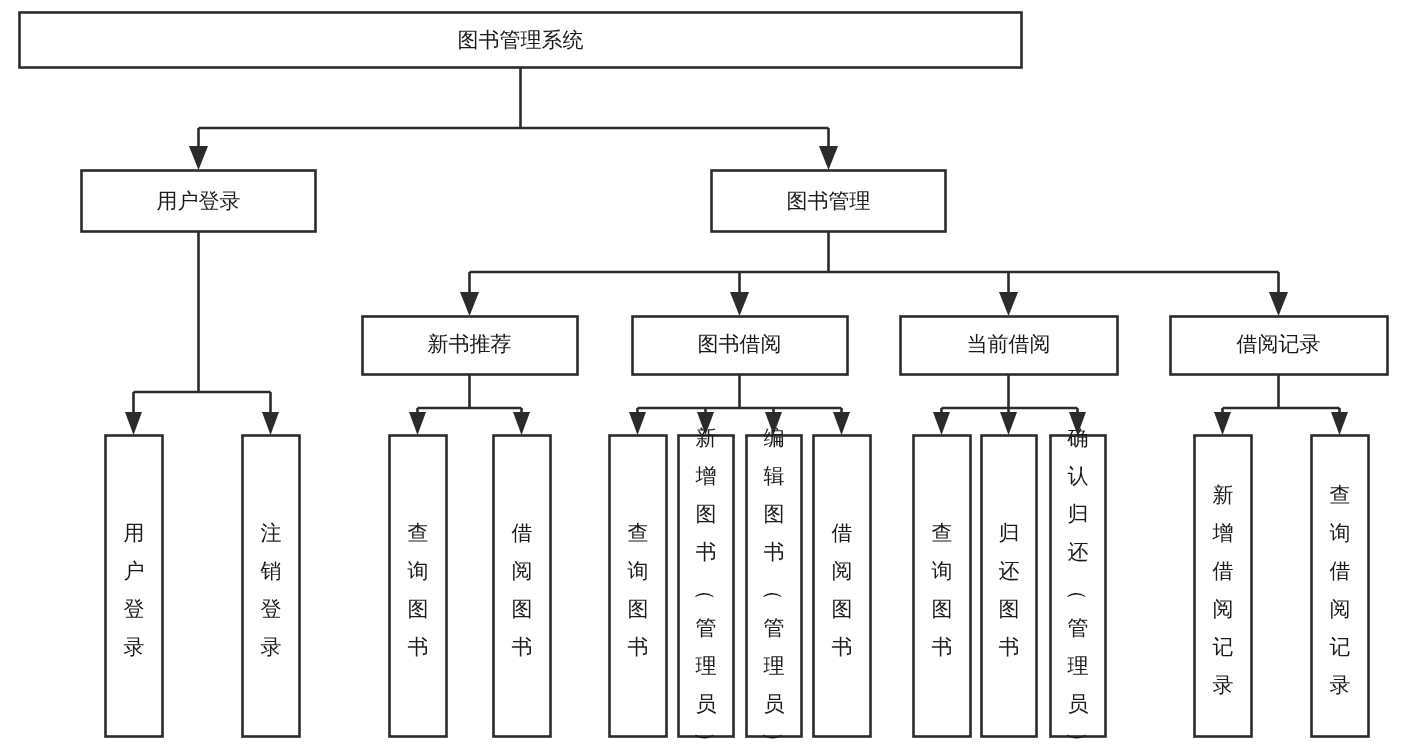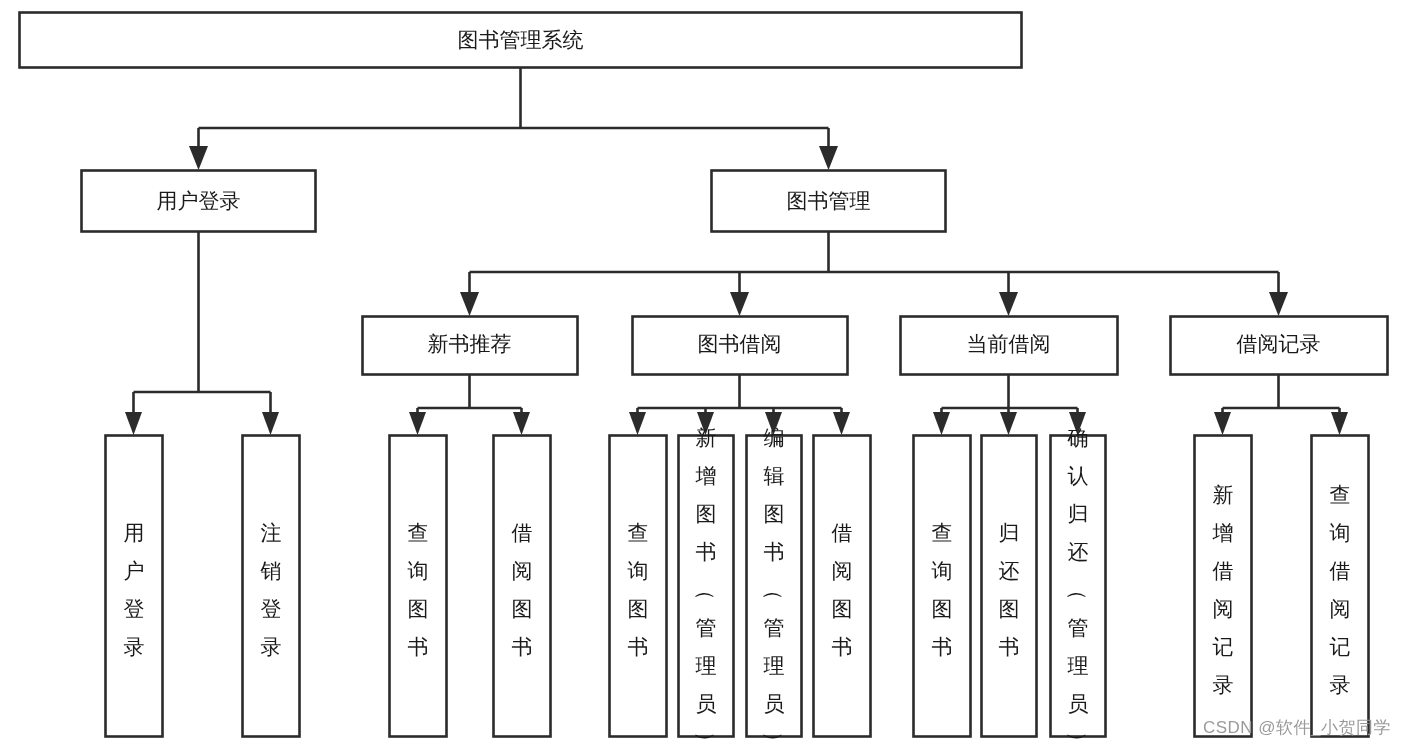--- a/index.html
+++ b/index.html
@@ -240,15 +240,14 @@
       <text class="node-label-v" x="1223" y="501.6"><tspan x="1223" y="501.6">新</tspan><tspan x="1223" y="539.6">增</tspan><tspan x="1223" y="577.6">借</tspan><tspan x="1223" y="615.6">阅</tspan><tspan x="1223" y="653.6">记</tspan><tspan x="1223" y="691.6">录</tspan></text>
     </g>
 
     <g>
       <rect class="node-box" x="1311.5" y="435.5" width="57" height="301"></rect>
       <text class="node-label-v" x="1340" y="501.6"><tspan x="1340" y="501.6">查</tspan><tspan x="1340" y="539.6">询</tspan><tspan x="1340" y="577.6">借</tspan><tspan x="1340" y="615.6">阅</tspan><tspan x="1340" y="653.6">记</tspan><tspan x="1340" y="691.6">录</tspan></text>
     </g>
 
   </svg>
 
-  <div class="watermark">CSDN @软件_小贺同学</div>
 
 </div>
 
 </body></html>

